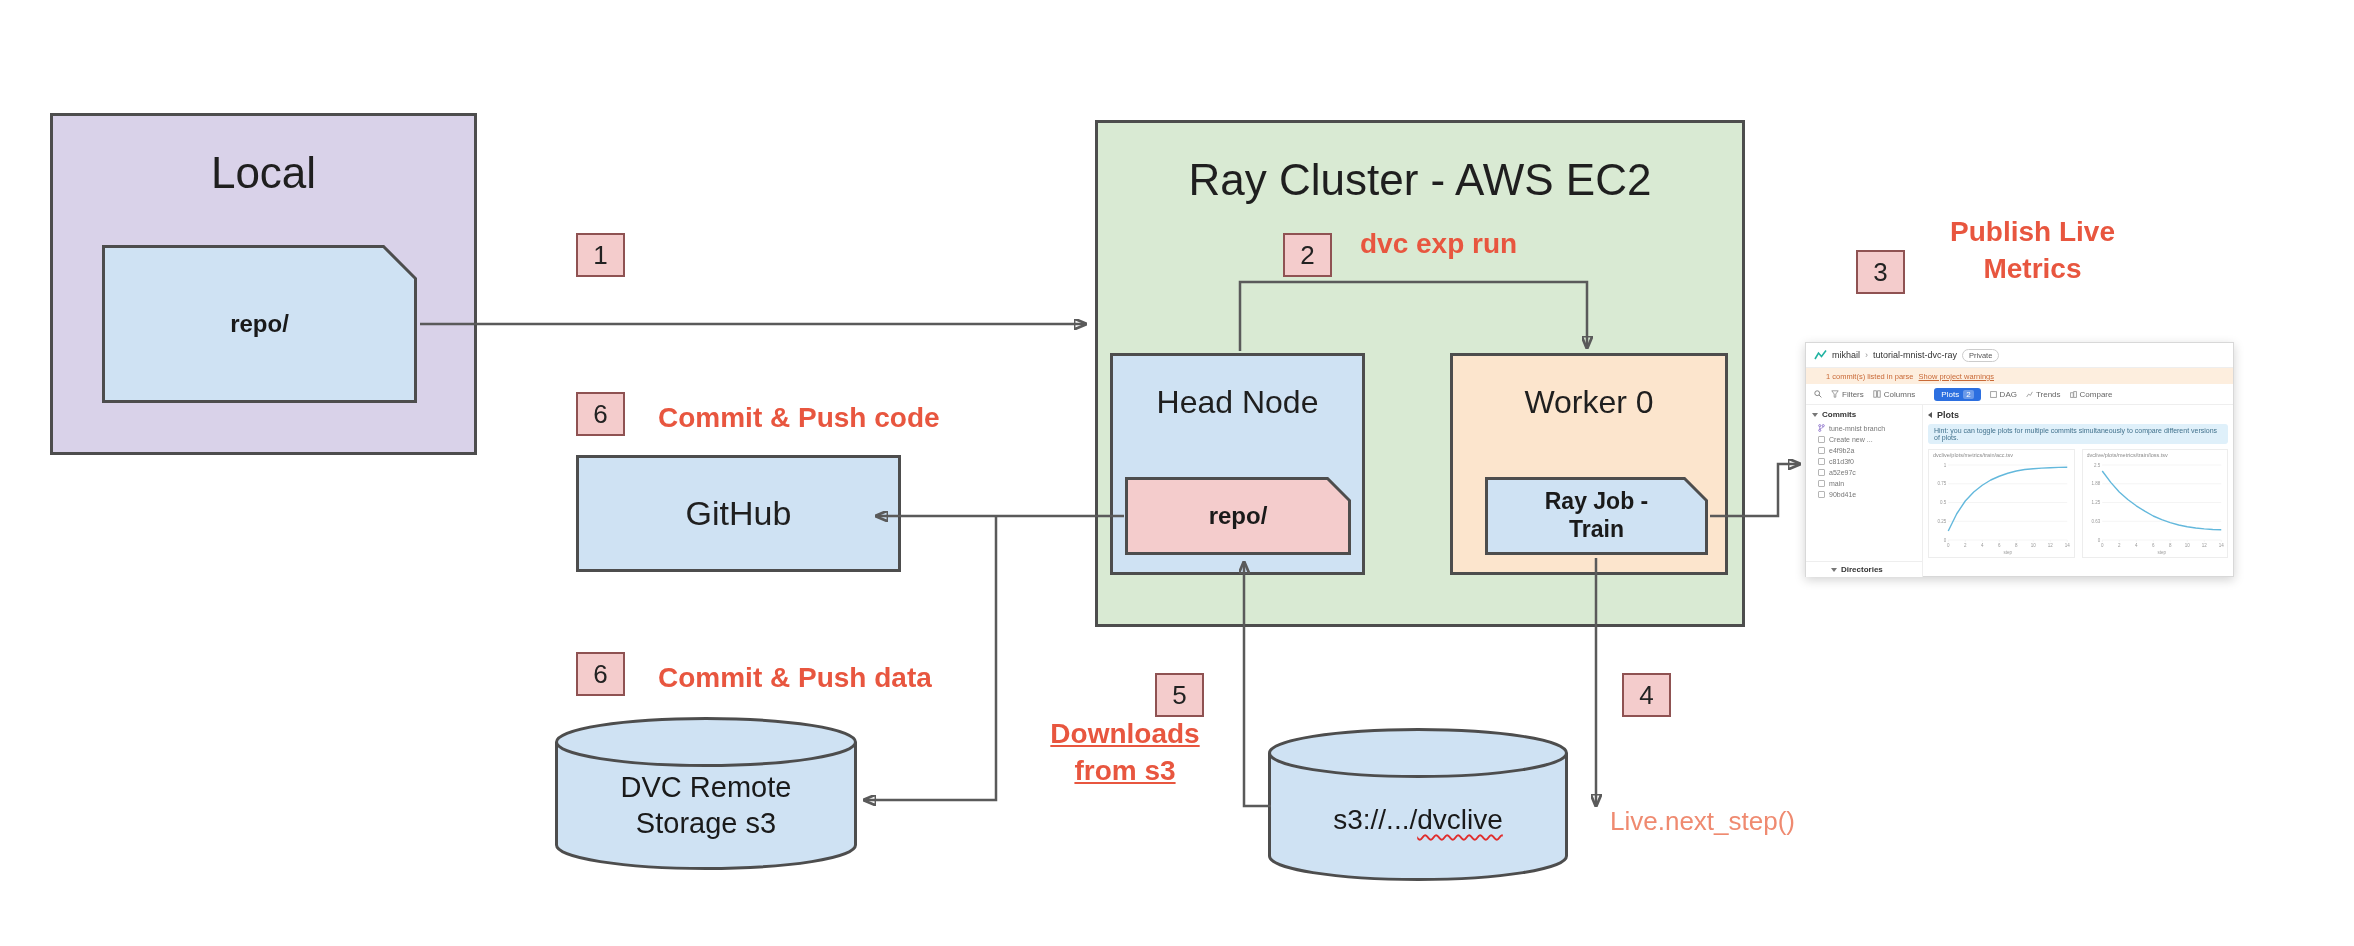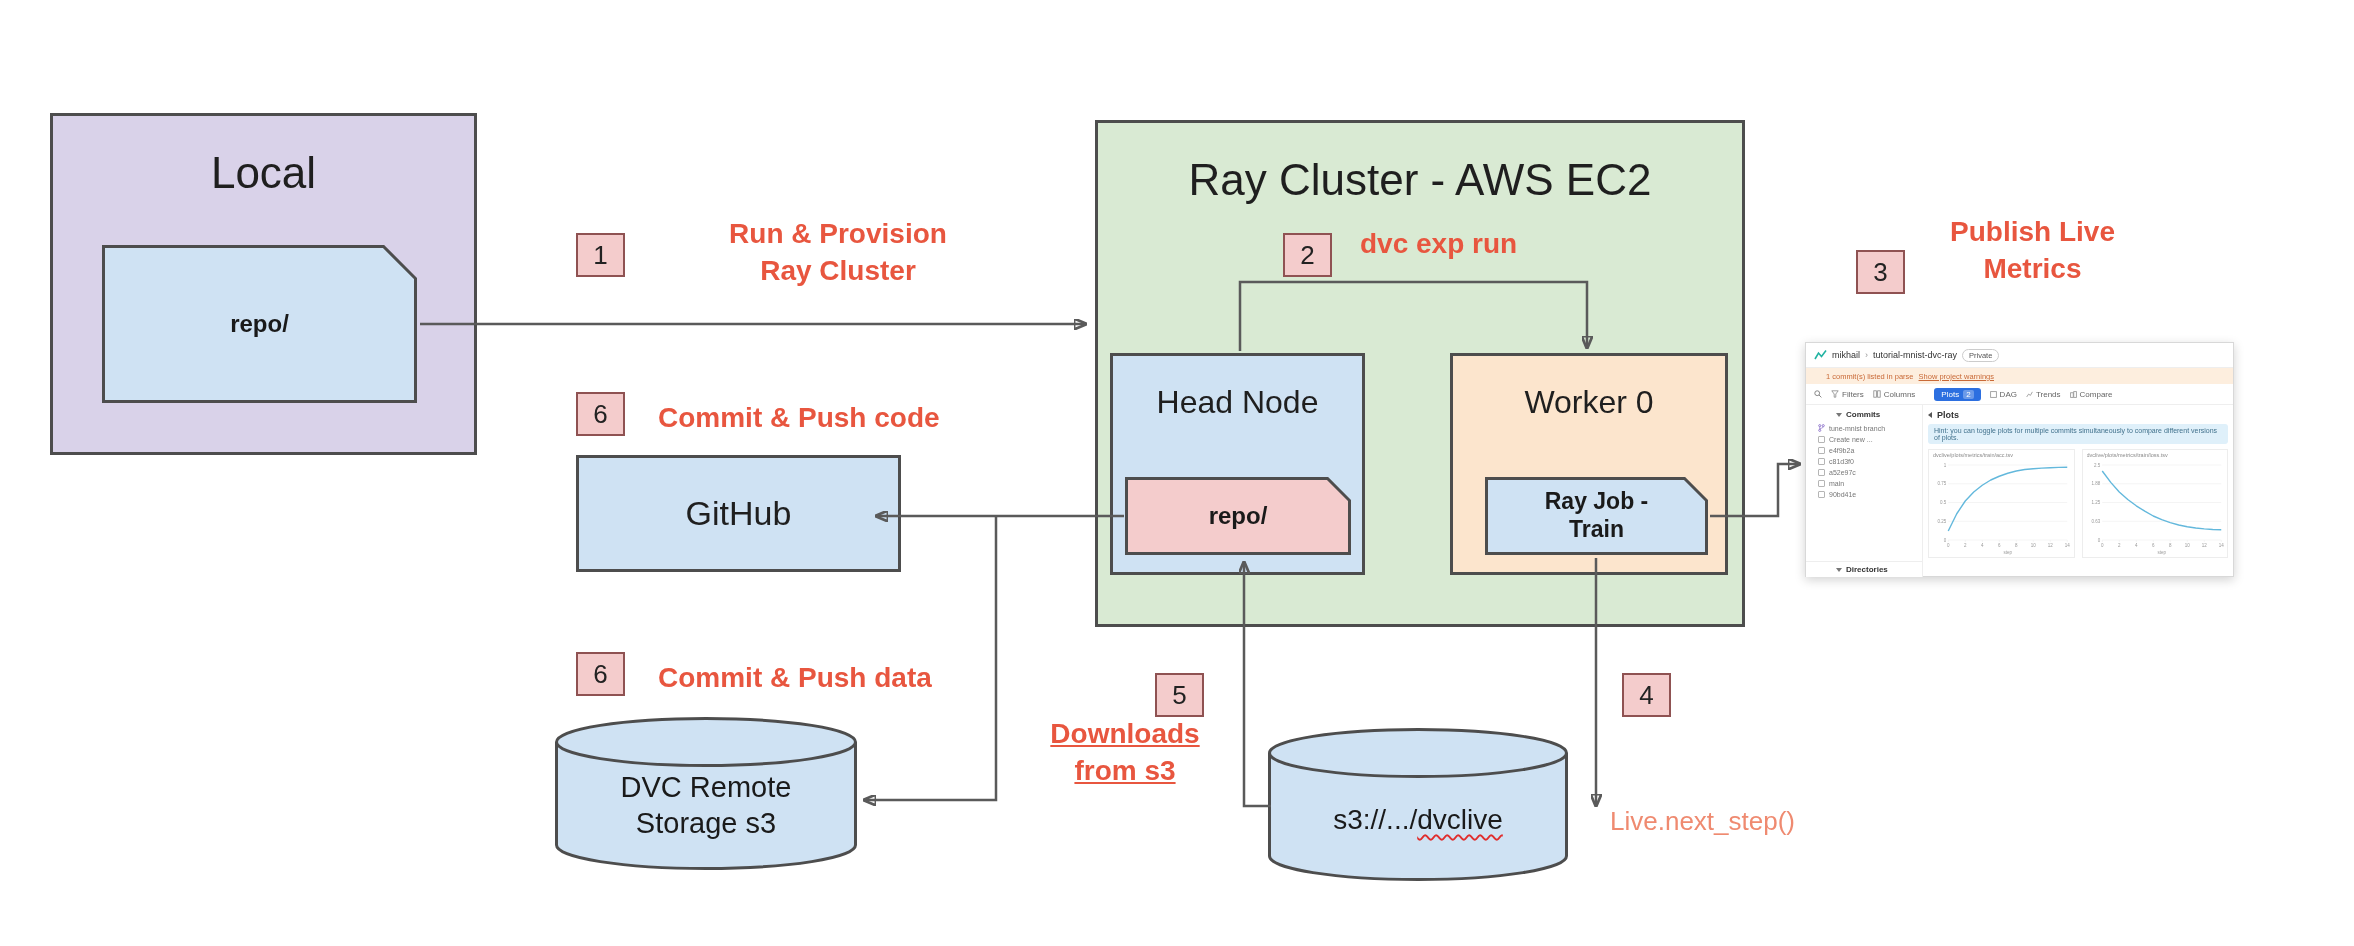--- a/index.html
+++ b/index.html
@@ -36,29 +36,29 @@
              align-items:center;gap:5px;padding:0 20px;}
   .st-notice .link{text-decoration:underline;}
   .st-toolbar{height:20px;display:flex;align-items:center;gap:9px;padding:0 8px;border-bottom:1px solid #eee;
               font-size:8px;color:#666;}
   .st-tb-item{display:flex;align-items:center;gap:3px;}
   .st-plots-btn{background:#2c6fe0;color:#fff;border-radius:3px;padding:2px 7px;display:flex;gap:4px;
                 align-items:center;font-size:8px;margin-left:10px;}
   .st-count{background:rgba(255,255,255,.3);border-radius:2px;padding:0 3px;}
   .st-body{display:flex;height:172px;}
   .st-side{width:116px;border-right:1px solid #eee;position:relative;padding-top:2px;}
-  .st-side-head{display:flex;align-items:center;gap:4px;font-weight:bold;color:#333;font-size:8px;padding:3px 6px;margin-left:24px;}
+  .st-side-head{display:flex;align-items:center;gap:4px;font-weight:bold;color:#333;font-size:8px;padding:3px 6px;}
   .st-row{display:flex;align-items:center;gap:4px;padding:2px 6px 2px 12px;color:#777;font-size:7px;
           white-space:nowrap;overflow:hidden;}
   .st-cb{width:5px;height:5px;border:1px solid #b5b5b5;border-radius:1px;flex:none;}
   .tri-down{width:0;height:0;border-left:3px solid transparent;border-right:3px solid transparent;
             border-top:4px solid #777;}
   .tri-left{width:0;height:0;border-top:3px solid transparent;border-bottom:3px solid transparent;
             border-right:4px solid #555;}
-  .st-dirs{position:absolute;left:0;right:0;bottom:0;border-top:1px solid #eee;background:#fff;}
+  .st-dirs{position:absolute;left:0;right:0;bottom:0;border-top:1px solid #eee;background:#fff;padding-left:19px;}
   .st-main{flex:1;padding:3px 5px;overflow:hidden;}
   .st-main-head{display:flex;align-items:center;gap:5px;font-size:9px;font-weight:bold;color:#333;height:14px;}
   .st-hint{background:#dff0fa;border-radius:3px;color:#41718c;font-size:7px;padding:3px 6px;margin:2px 0 5px;}
   .st-charts{display:flex;gap:7px;}
   .st-chart{flex:1;border:1px solid #ededed;padding:2px;}
   .st-chart-title{font-size:5.5px;color:#8a8a8a;margin:0 0 1px 2px;white-space:nowrap;overflow:hidden;}
   .st-chart svg{width:100%;height:96px;display:block;}
   .grid{stroke:#e9e9e9;stroke-width:0.5;}
   .tick{font-family:"Liberation Sans",sans-serif;font-size:4.5px;fill:#9a9a9a;}
   .ty{text-anchor:end;}
@@ -133,22 +133,20 @@
   </div>
 
   <div class="badge" style="left:576px;top:233px;">1</div>
   <div class="badge" style="left:1283px;top:233px;">2</div>
   <div class="badge" style="left:1856px;top:250px;">3</div>
   <div class="badge" style="left:576px;top:392px;">6</div>
   <div class="badge" style="left:576px;top:652px;">6</div>
   <div class="badge" style="left:1155px;top:673px;">5</div>
   <div class="badge" style="left:1622px;top:673px;">4</div>
 
-  <div class="step-label preline" style="left:668px;top:216px;width:340px;text-align:center;">Run &amp; Provision
-Ray Cluster</div>
   <div class="step-label" style="left:1360px;top:226px;white-space:nowrap;">dvc exp run</div>
   <div class="step-label preline" style="left:1915px;top:214px;width:235px;text-align:center;">Publish Live
 Metrics</div>
   <div class="step-label" style="left:658px;top:400px;white-space:nowrap;">Commit &amp; Push code</div>
   <div class="step-label" style="left:658px;top:660px;white-space:nowrap;">Commit &amp; Push data</div>
   <div class="step-label preline" style="left:1010px;top:716px;width:230px;text-align:center;text-decoration:underline;">Downloads
 from s3</div>
   <div class="step-code" style="left:1610px;top:806px;white-space:nowrap;">Live.next_step()</div>
 
   <div class="studio">

